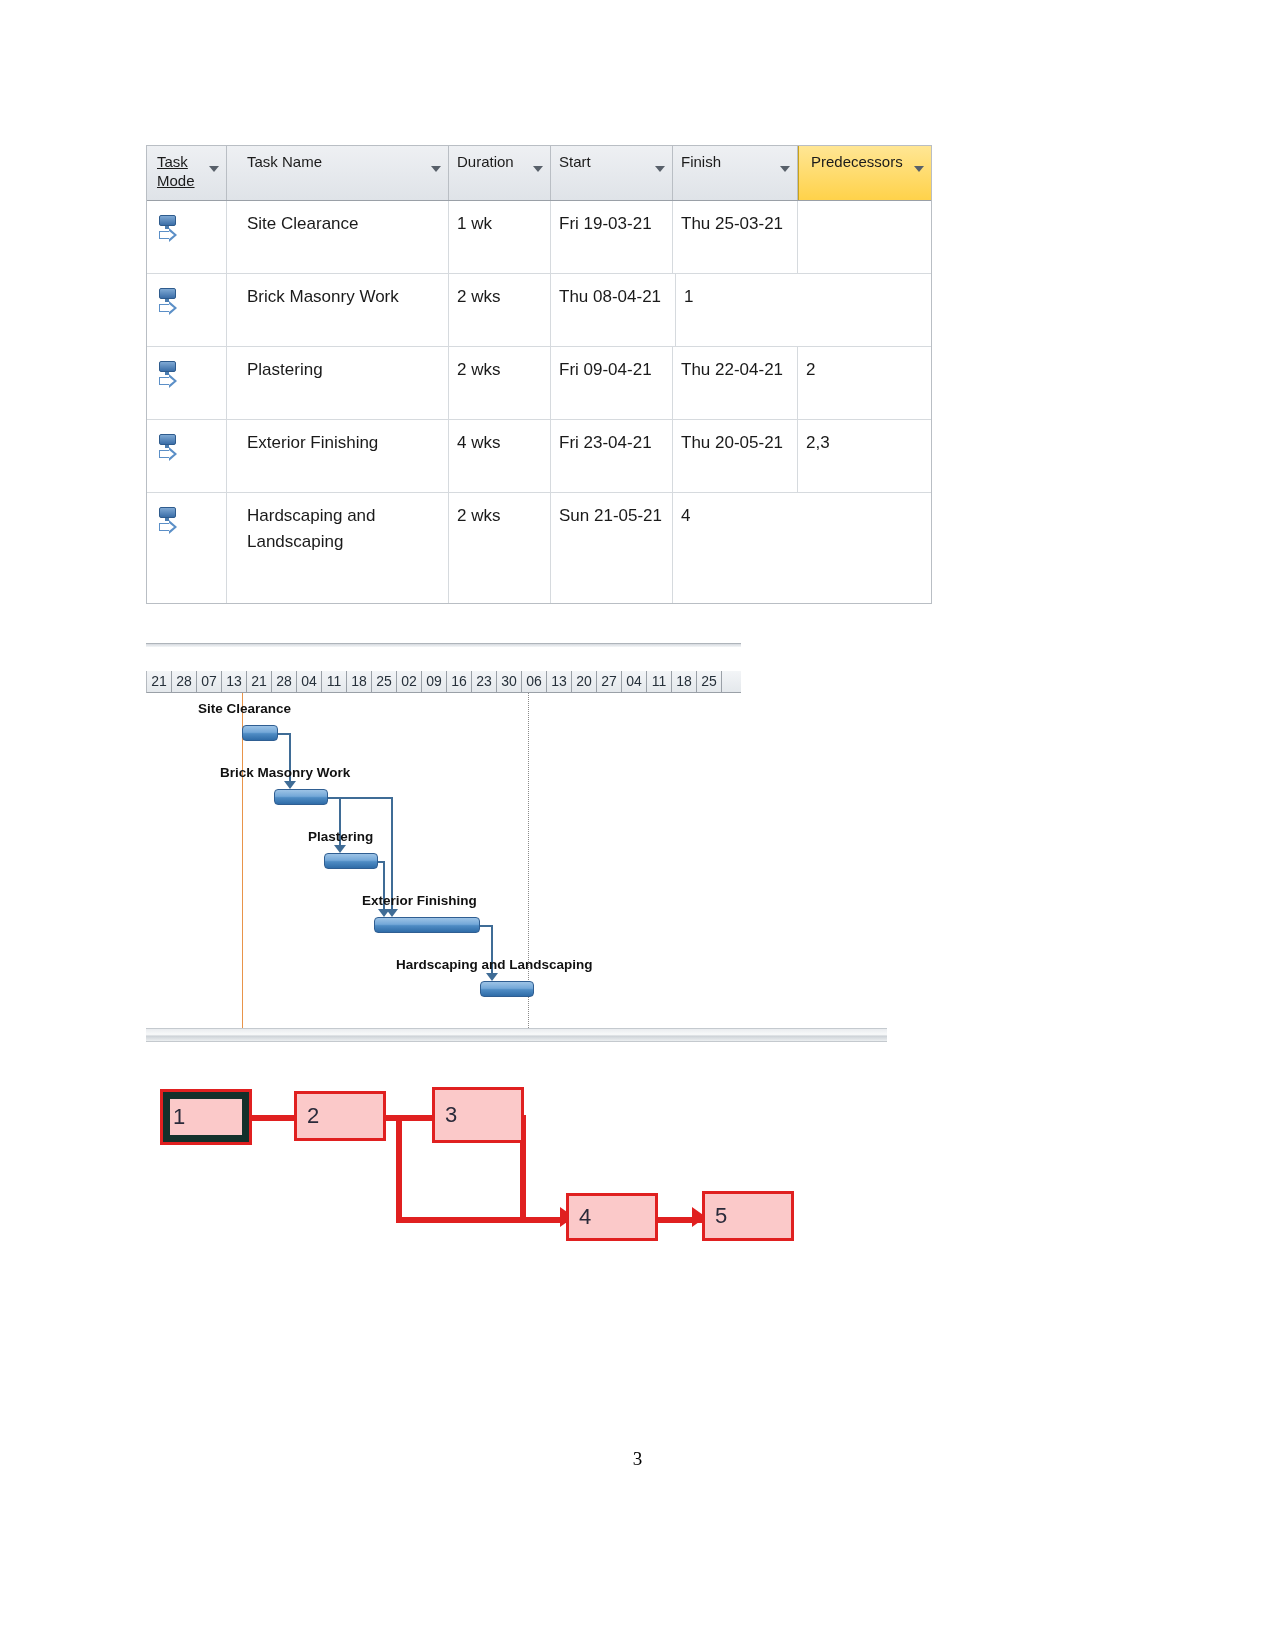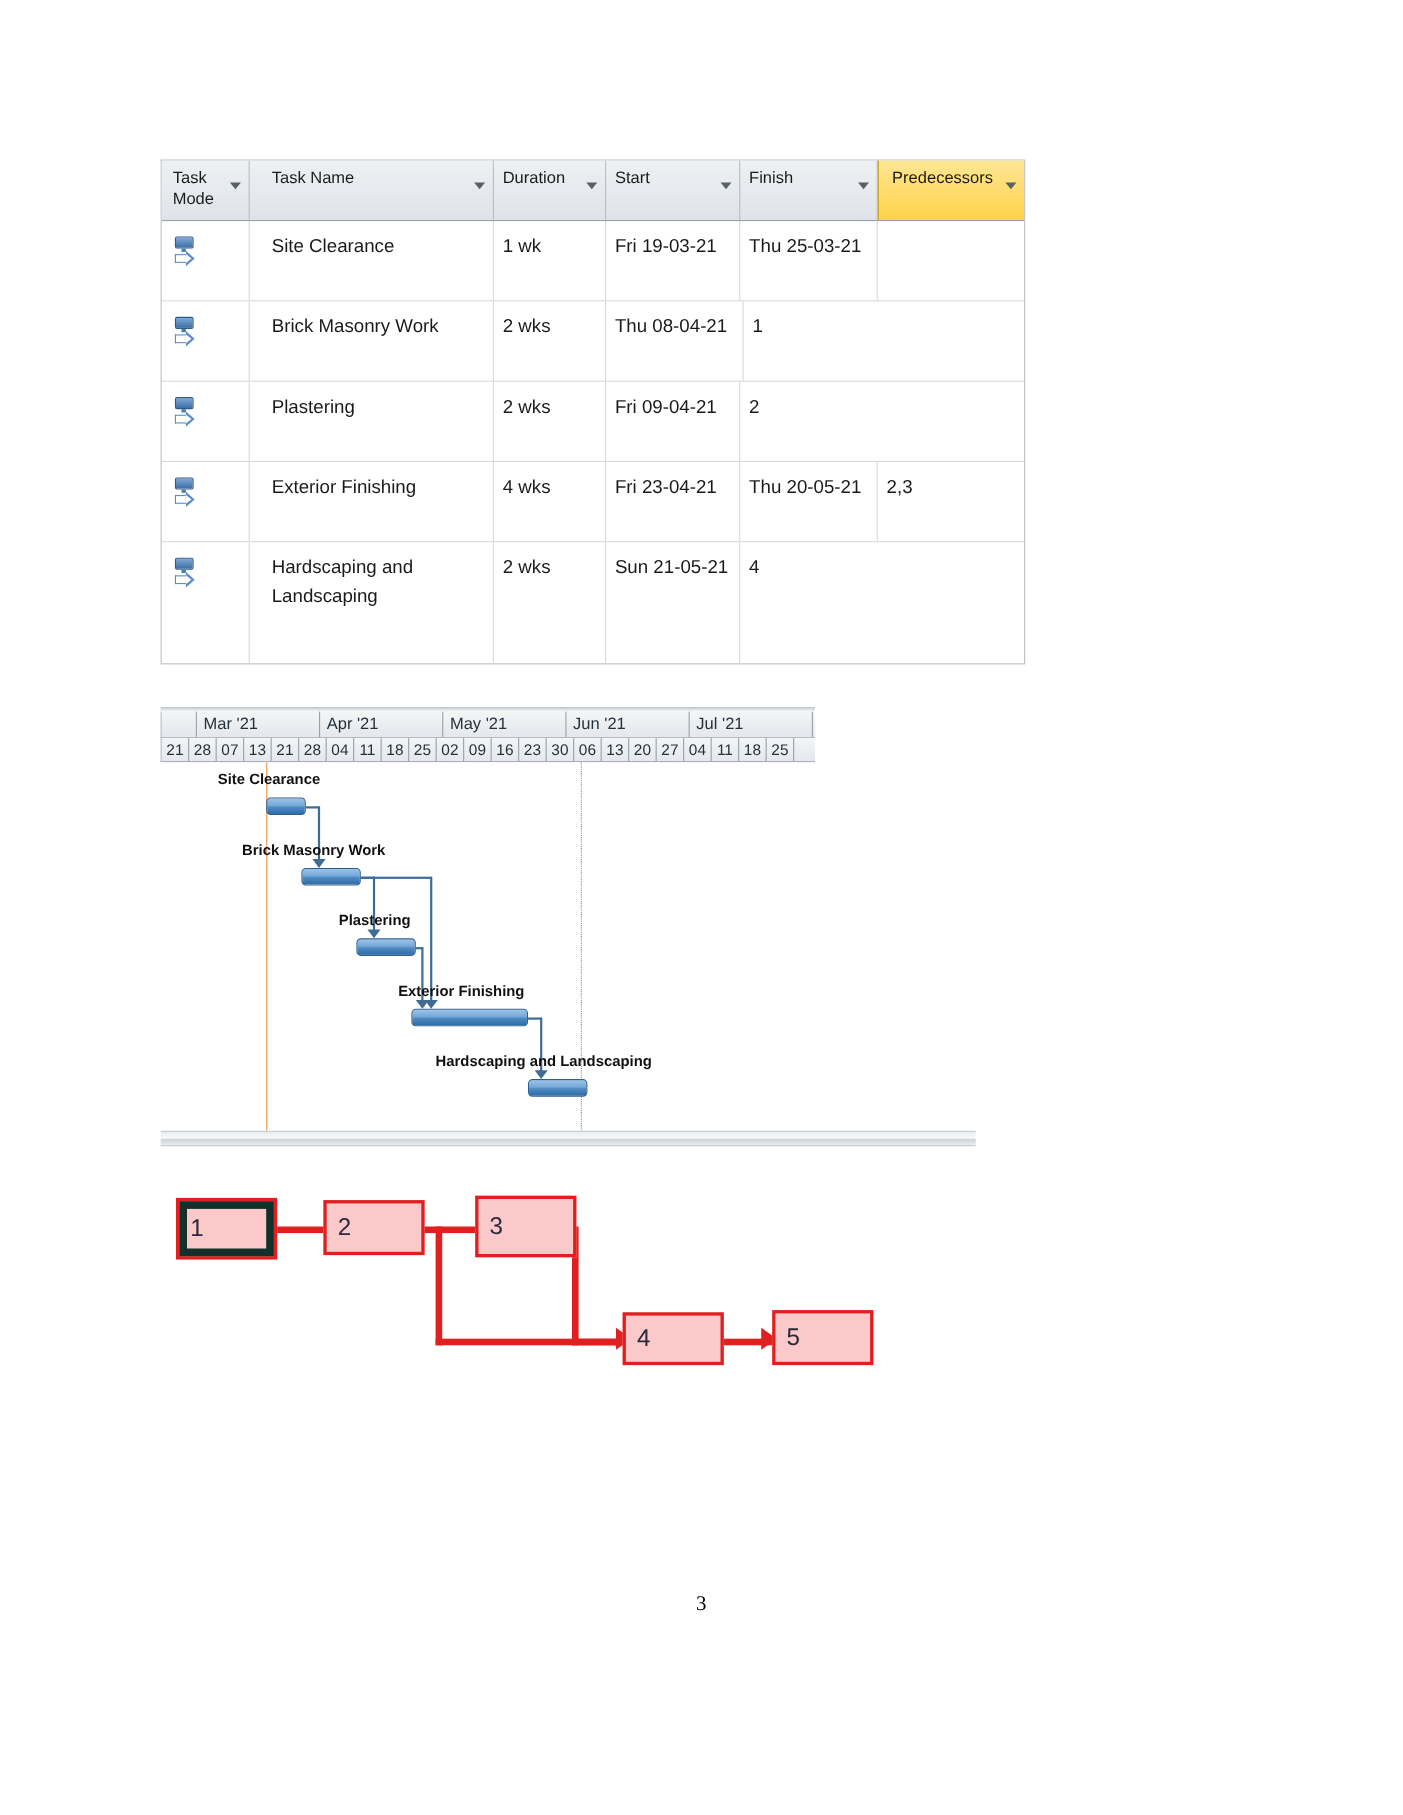--- a/index.html
+++ b/index.html
@@ -56,21 +56,21 @@
   }
   .tt-row:last-child { border-bottom:none; min-height:110px; }
   .tt-cell {
     border-right:1px solid #d6dade;
     padding:10px 8px 0 8px;
     font-size:17px;
     color:#1a1a1a;
     line-height:26px;
   }
   .tt-cell:last-child { border-right:none; }
-  .c-mode   { width:80px; padding-left:10px; }
+  .c-mode   { width:80px; padding-left:10px;text-decoration:underline; }
   .c-name   { width:222px; padding-left:20px; }
   .c-dur    { width:102px; }
   .c-start  { width:122px; }
   .c-finish { width:125px; }
   .c-pred   { width:133px; }
 
   
   .mode-icon { position:relative; width:26px; height:36px; margin-top:4px; }
   .mode-icon .screen {
     position:absolute; left:2px; top:0;
@@ -311,20 +311,21 @@
         <span class="screen"></span>
           <span class="stand"></span>
         <span class="arrow-body"></span>
           <span class="arrow-head"></span>
           <span class="arrow-head-in"></span>
       </div>
     </div>
     <div class="tt-cell c-name">Plastering</div>
     <div class="tt-cell c-dur">2 wks</div>
     <div class="tt-cell c-start">Fri 09-04-21</div>
+    <div class="tt-cell c-finish">Thu 22-04-21</div>
     <div class="tt-cell c-pred">2</div>
   </div>
 
   <div class="tt-row">
     <div class="tt-cell c-mode">
       <div class="mode-icon">
         <span class="screen"></span>
           <span class="stand"></span>
         <span class="arrow-body"></span>
           <span class="arrow-head"></span>
@@ -351,28 +352,20 @@
     <div class="tt-cell c-name">Hardscaping and Landscaping</div>
     <div class="tt-cell c-dur">2 wks</div>
     <div class="tt-cell c-start">Sun 21-05-21</div>
     <div class="tt-cell c-pred">4</div>
   </div>
 </div>
 
 <div id="gantt">
   <div class="g-topbar"></div>
 
-  <div class="g-months">
-    <div class="g-month spacer" style="width:32px"></div>
-    <div class="g-month" style="width:112px">Mar '21</div>
-    <div class="g-month" style="width:112px">Apr '21</div>
-    <div class="g-month" style="width:112px">May '21</div>
-    <div class="g-month" style="width:112px">Jun '21</div>
-    <div class="g-month" style="width:112px">Jul '21</div>
-  </div>
 
   <div class="g-days">
     <div class="g-day">21</div>
     <div class="g-day">28</div>
     <div class="g-day">07</div>
     <div class="g-day">13</div>
     <div class="g-day">21</div>
     <div class="g-day">28</div>
     <div class="g-day">04</div>
     <div class="g-day">11</div>

